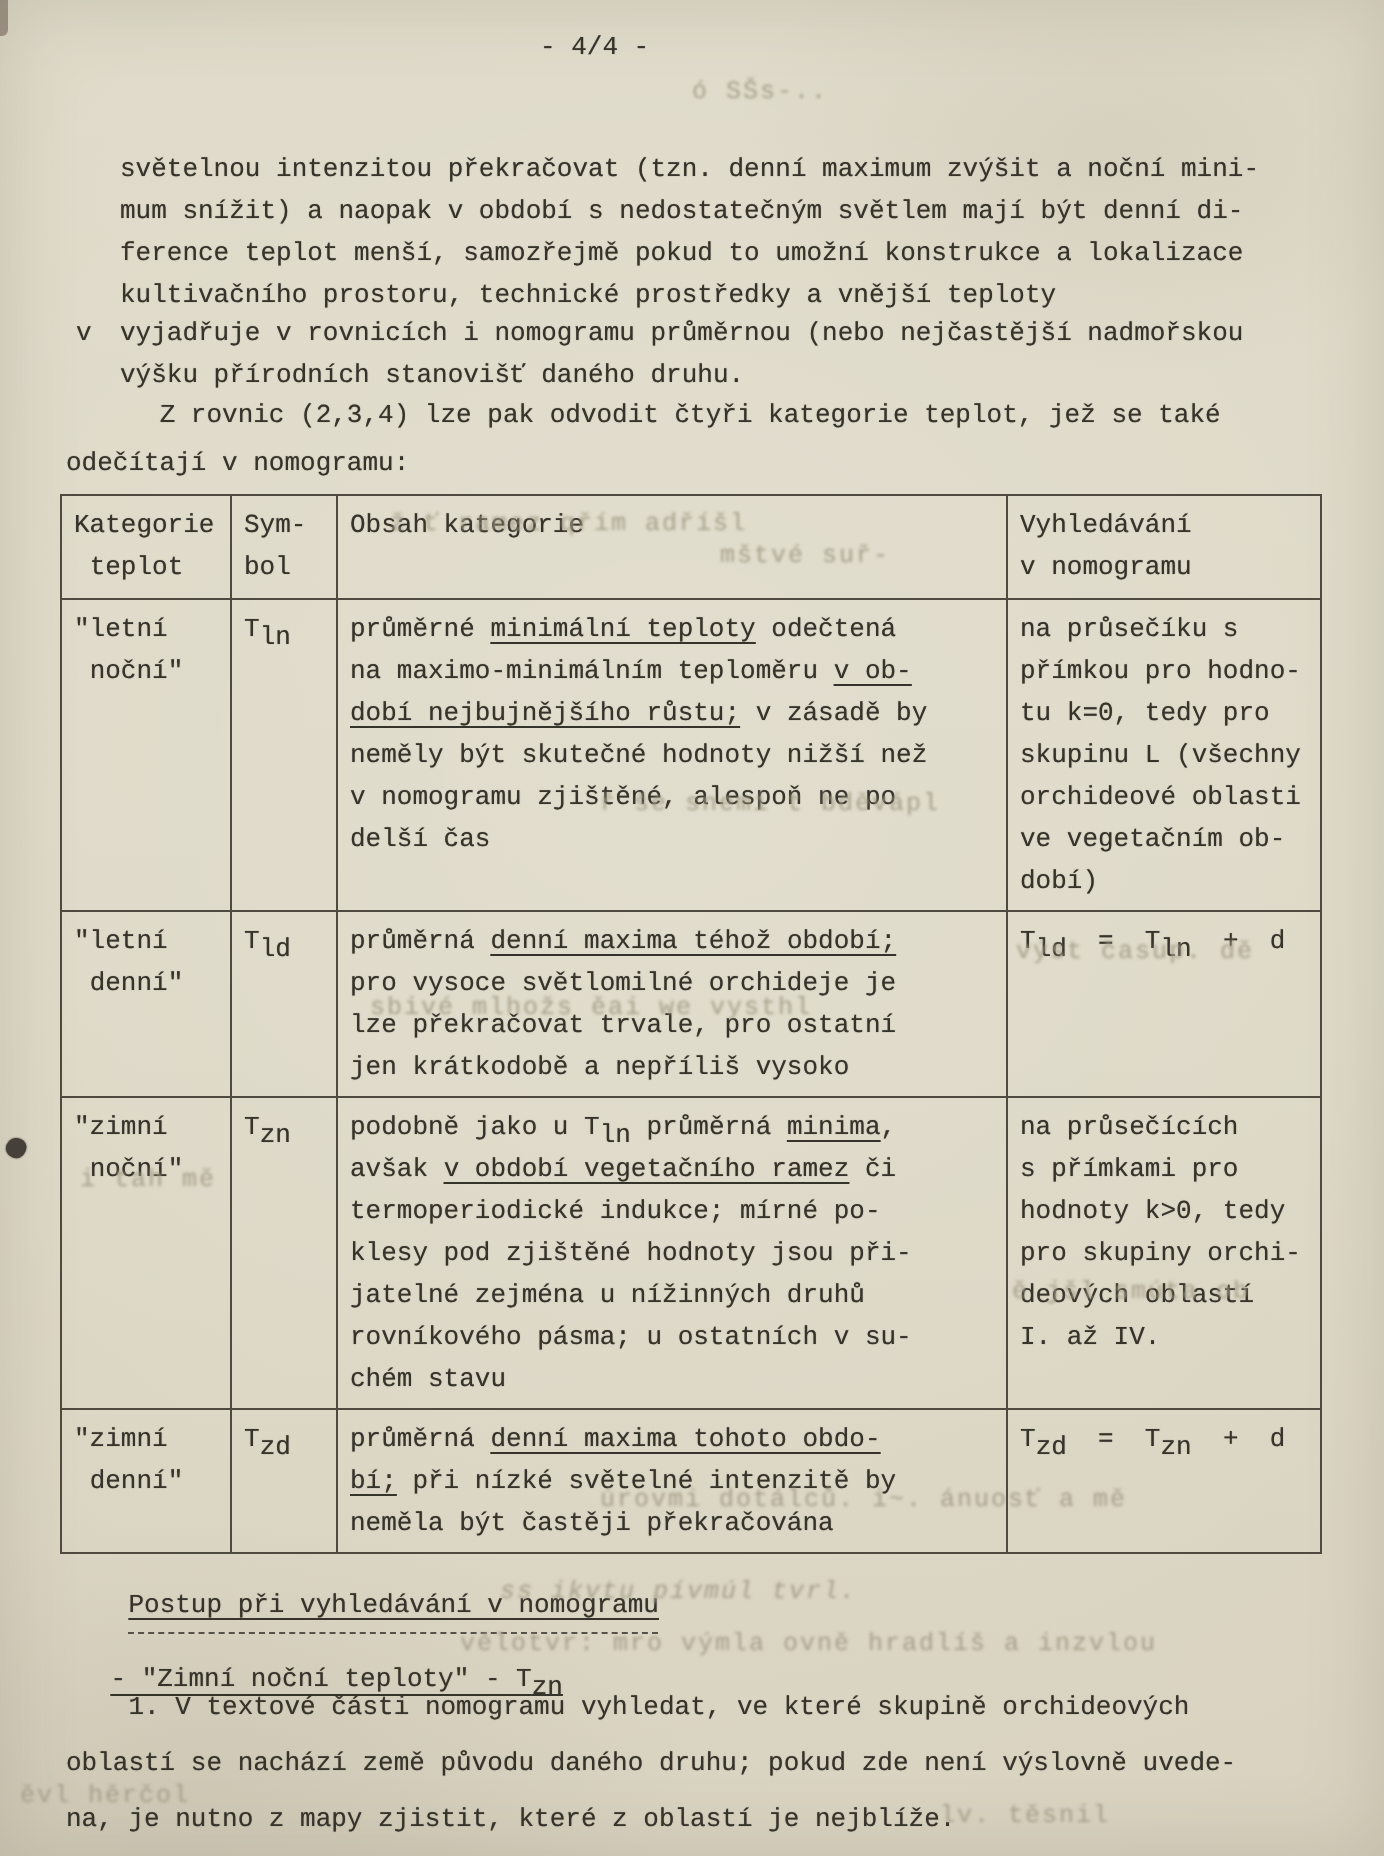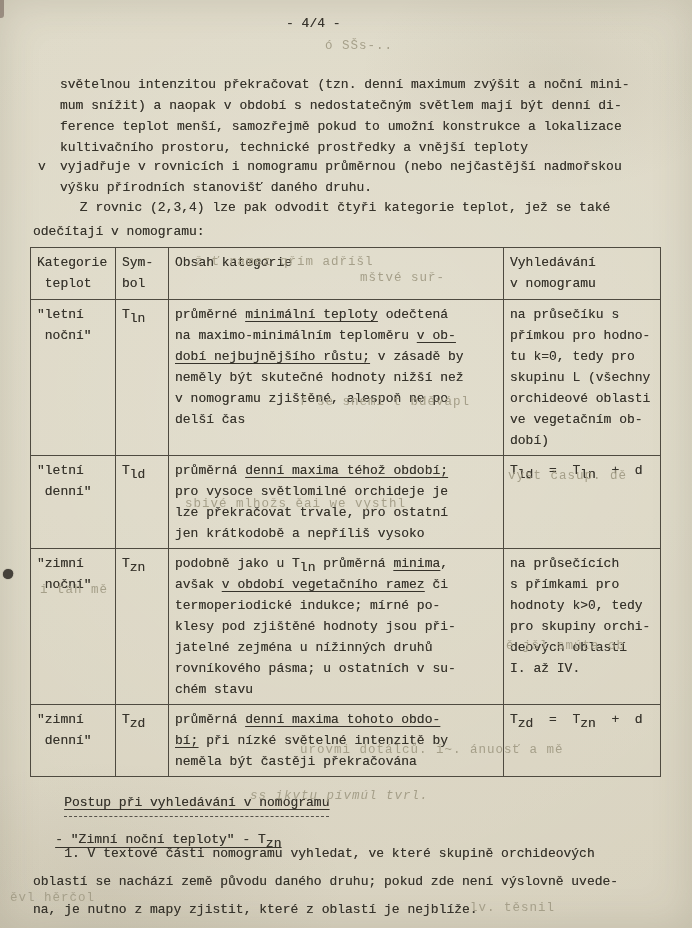--- a/index.html
+++ b/index.html
@@ -16,21 +16,21 @@
       radial-gradient(ellipse 40% 18% at 80% 8%, rgba(120,110,85,0.10), rgba(120,110,85,0) 70%),
       radial-gradient(ellipse 50% 20% at 15% 96%, rgba(110,100,80,0.10), rgba(110,100,80,0) 70%),
       linear-gradient(180deg,#ded9c7 0%,#dcd7c4 55%,#d8d2bf 100%);
     box-shadow:inset 0 0 40px rgba(90,82,60,0.18);
   }
   .tw{white-space:pre-wrap;text-shadow:0 0 0.5px rgba(45,42,34,0.55);}
   .abs{position:absolute;}
   u{text-decoration:underline;text-decoration-thickness:1px;text-underline-offset:3px;}
   sub{font-size:13px;line-height:0;vertical-align:-4px;}
 
-  .title{top:13px;left:286px;}
+  .title{top:13px;left:270px;}
   .p1{top:74px;left:60px;width:606px;}
   .bullet-sym{top:156px;left:38px;}
   .bullet-text{top:156px;left:60px;width:606px;}
   .leadin{top:196px;left:33px;width:630px;line-height:24px;}
 
   table.cats{
     position:absolute;top:247px;left:30px;width:630px;
     border-collapse:collapse;table-layout:fixed;padding-left:15px;
   }
   table.cats th,table.cats td{
@@ -51,21 +51,21 @@
   .f-head{top:771px;left:33px;}
   .f-head .hd{display:inline-block;text-decoration:underline;text-underline-offset:3px;border-bottom:1px dashed #56524a;padding-bottom:3px;}
   .f-sub{top:808px;left:24px;}
   .f-sub .hd{display:inline-block;text-decoration:underline;text-underline-offset:4px;}
   .f-step{top:840px;left:33px;width:636px;line-height:28px;}
 
   .smudge{
     position:absolute;color:#a59f89;filter:blur(0.7px);
     font-size:12.5px;white-space:pre;letter-spacing:1px;pointer-events:none;
   }
-  .sm1{top:42px;left:110px;}  .sm2{top:36px;left:325px;text-align:center;}
+  .sm1{top:42px;left:110px;}  .sm2{top:36px;left:346px;text-align:center;}
   .sm3{top:252px;left:195px;} .sm4{top:268px;left:360px;}
   .sm5{top:392px;left:300px;} .sm6{top:466px;left:508px;}
   .sm7{top:494px;left:185px;} .sm8{top:580px;left:40px;}
   .sm9{top:636px;left:506px;} .sm10{top:740px;left:300px;}
   .sm11{top:786px;left:250px;font-style:italic;}.sm12{top:812px;left:230px;}
   .sm13{top:838px;left:90px;} .sm14{top:888px;left:10px;}
   .sm15{top:898px;left:470px;text-align:center;}
   .ink-blob{
     position:absolute;top:569px;left:3px;width:10px;height:10px;
     background:#45413a;border-radius:55% 45% 50% 50%;transform:rotate(20deg);
@@ -186,16 +186,17 @@
   <span class="smudge sm2">ó SŠs-..</span>
   <span class="smudge sm3">ž ť ramez qřím adříšl</span>
   <span class="smudge sm4">mštvé suř-</span>
   <span class="smudge sm5">ř še snemi t bděvápl</span>
   <span class="smudge sm6">výst časup. dě</span>
   <span class="smudge sm7">sbivé mlhožs ěai we vysthl</span>
   <span class="smudge sm8">i tah mě</span>
   <span class="smudge sm9">ě jšl smúta ob</span>
   <span class="smudge sm10">úrovmi dotálců. i~. ánuosť a mě</span>
   <span class="smudge sm11">ss ikvtu pívmúl tvrl.</span>
+  <span class="smudge sm12">vělotvr: mro výmla ovně hradlíš a inzvlou</span>
   <span class="smudge sm14">ěvl hěrčol</span>
   <span class="smudge sm15">lv. těsnil</span>
 
 </div>
 
 </body></html>

